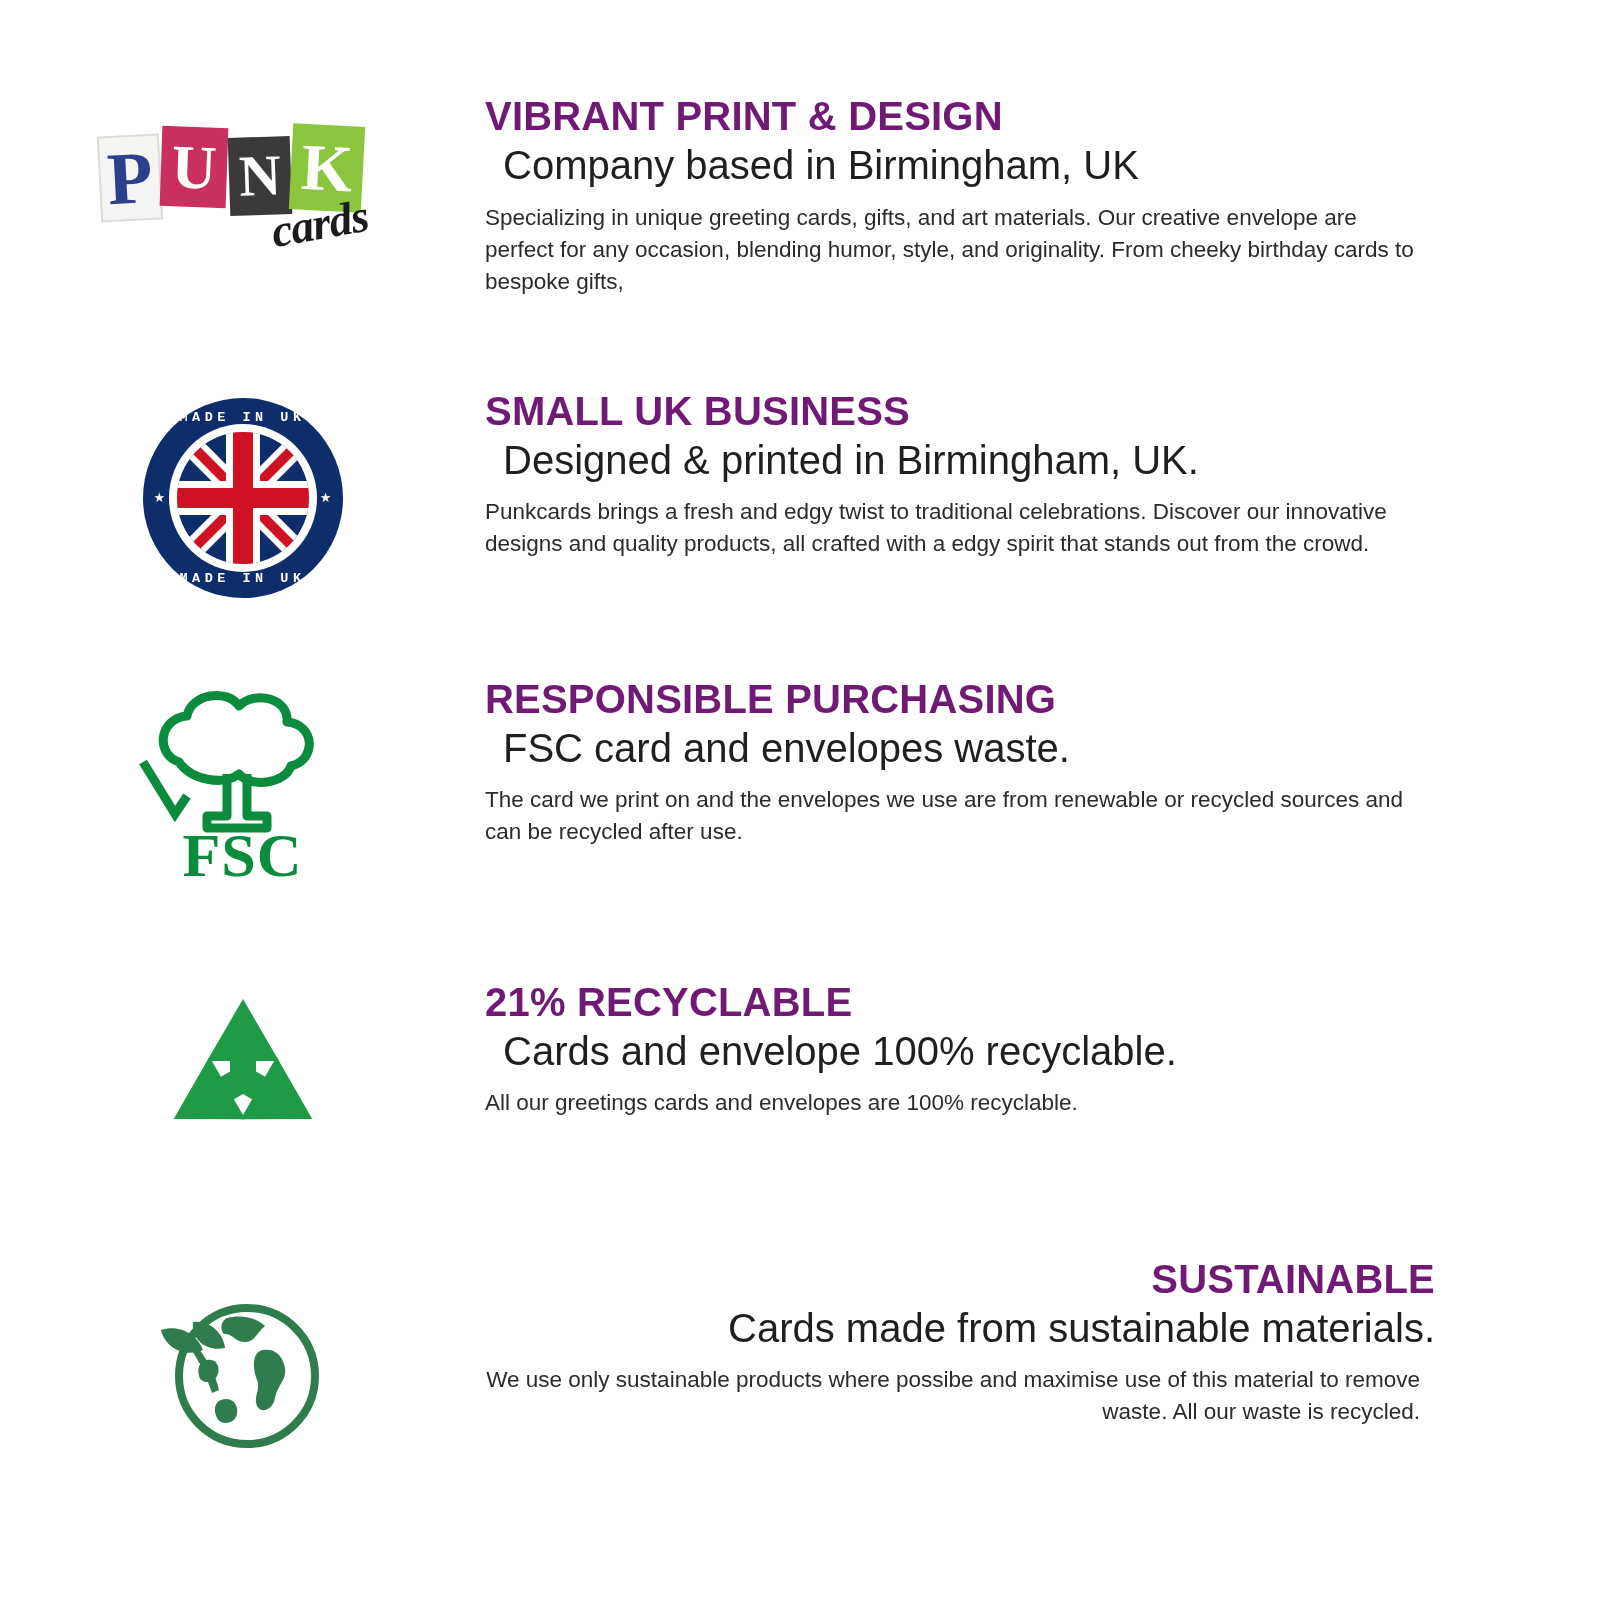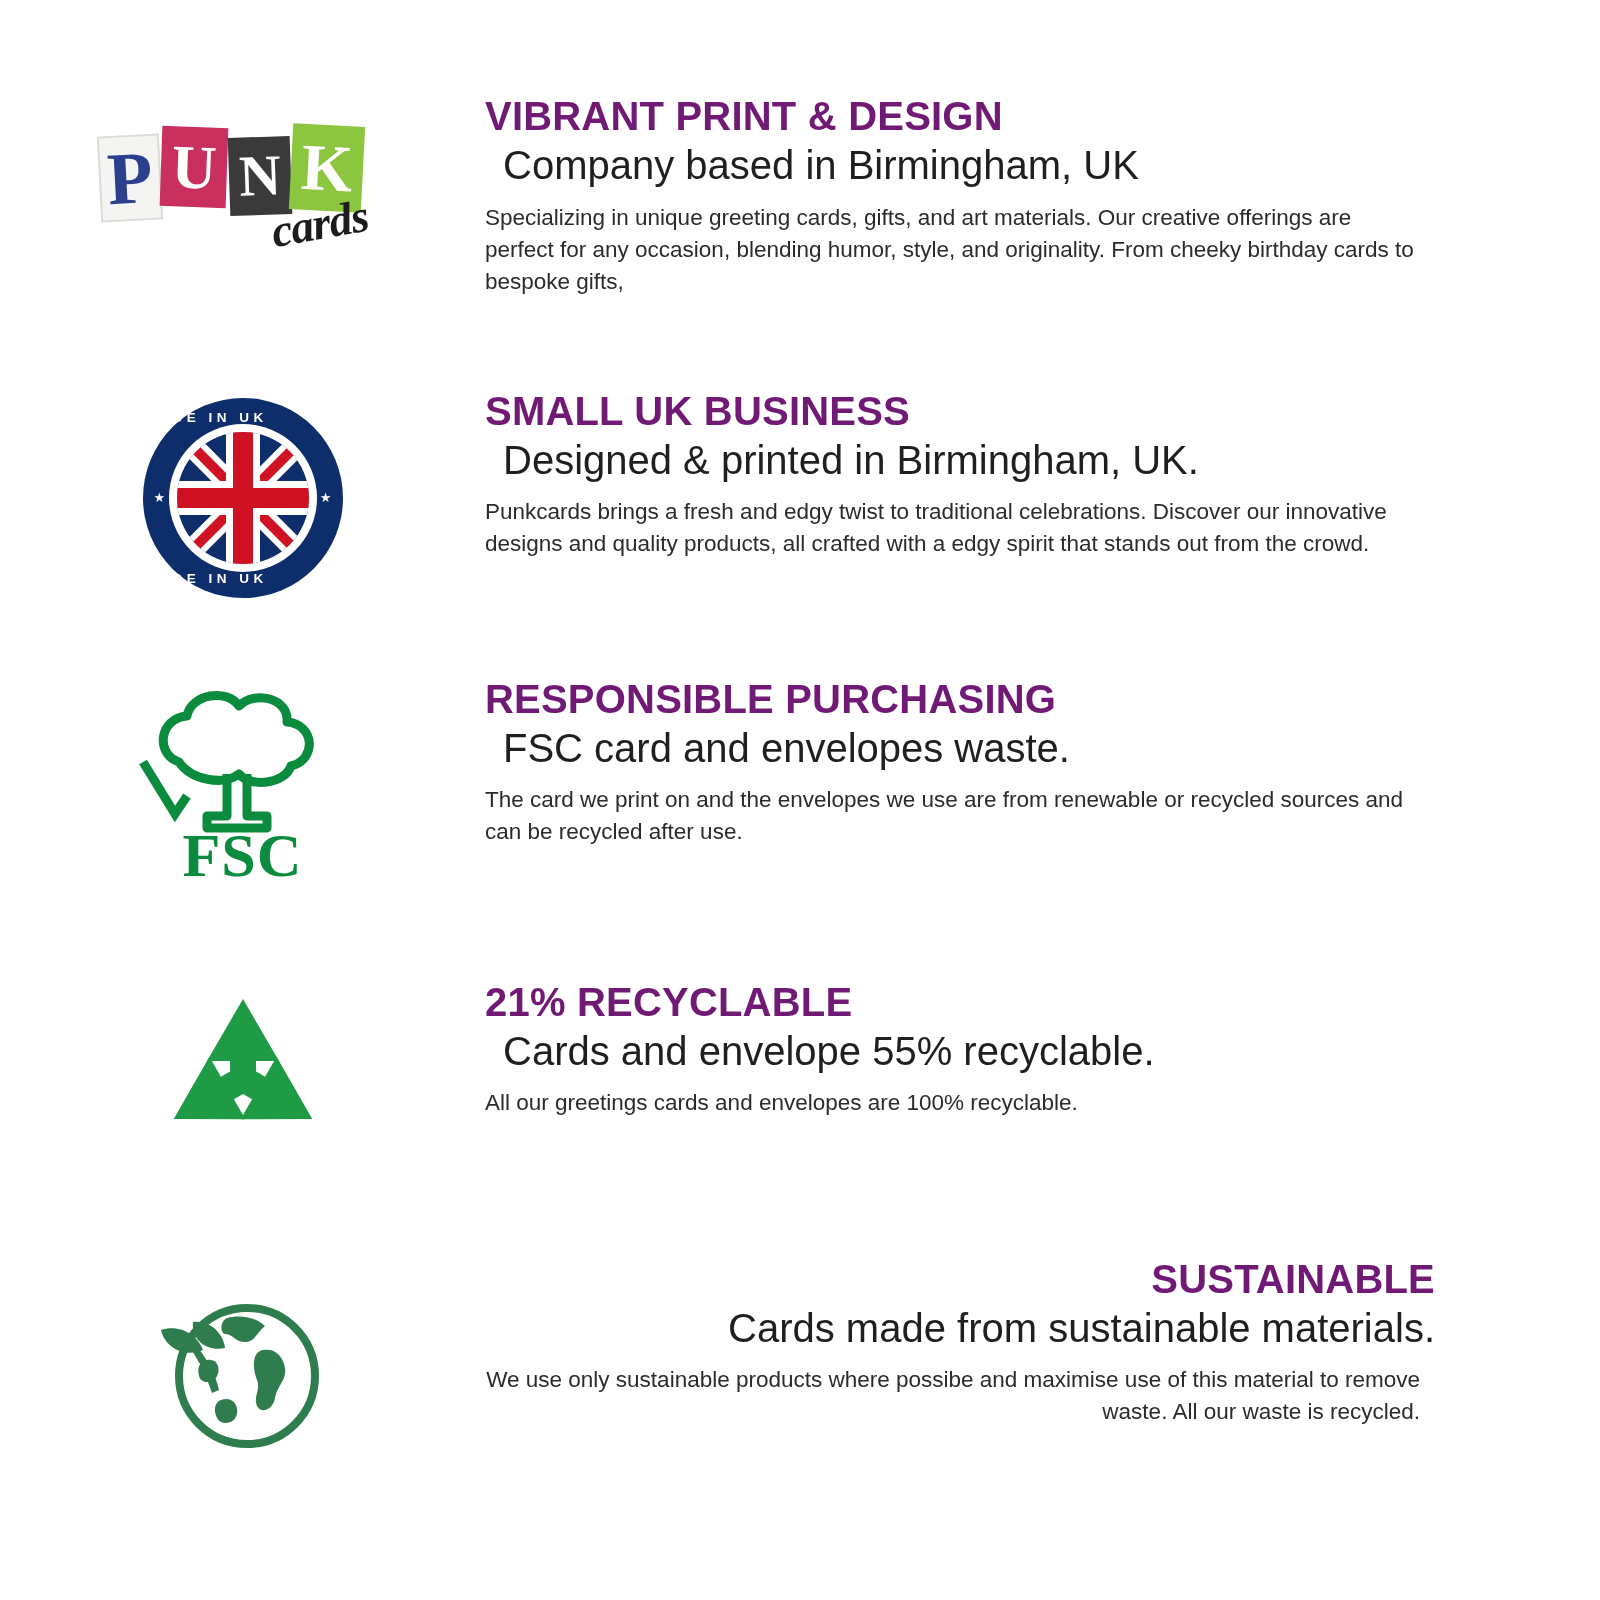--- a/index.html
+++ b/index.html
@@ -159,25 +159,26 @@
   .d2 { width: 190px; height: 22px; background: #ffffff; left: -28px; top: 55px; transform: rotate(-45deg); transform-origin: center; }
   .d1r { width: 190px; height: 10px; background: #cf1124; left: -28px; top: 61px; transform: rotate(45deg); transform-origin: center; }
   .d2r { width: 190px; height: 10px; background: #cf1124; left: -28px; top: 61px; transform: rotate(-45deg); transform-origin: center; }
   .cv { width: 34px; height: 132px; background: #ffffff; left: 49px; top: 0; }
   .ch { width: 132px; height: 34px; background: #ffffff; left: 0; top: 49px; }
   .cvr { width: 20px; height: 132px; background: #cf1124; left: 56px; top: 0; }
   .chr { width: 132px; height: 20px; background: #cf1124; left: 0; top: 56px; }
   .uk-text-top, .uk-text-bottom {
     position: absolute;
     left: 0; width: 200px;
-    text-align: left;
+    text-align: center;
     color: #ffffff;
     font-size: 13.5px;
     font-weight: bold;
     letter-spacing: 4.5px;
+    font-family: Liberation Mono, monospace;
   }
   .uk-text-top { top: 12px; }
   .uk-text-bottom { bottom: 12px; }
   .uk-star { position: absolute; color: #fff; font-size: 13px; }
   .uk-star.l { left: 11px; top: 92px; }
   .uk-star.r { right: 11px; top: 92px; }
 
   
   .fsc-logo { width: 215px; height: 205px; position: relative; }
   .fsc-text {
@@ -209,21 +210,21 @@
           <div class="pl-tile pl-p">P</div>
           <div class="pl-tile pl-u">U</div>
           <div class="pl-tile pl-n">N</div>
           <div class="pl-tile pl-k">K</div>
           <div class="pl-cards">cards</div>
         </div>
       </div>
       <div class="text-col">
         <h2 class="f-title">VIBRANT PRINT &amp; DESIGN</h2>
         <p class="f-sub">Company based in Birmingham, UK</p>
-        <p class="f-body">Specializing in unique greeting cards, gifts, and art materials. Our creative offerings are perfect for any occasion, blending humor, style, and originality. From cheeky birthday cards to bespoke gifts,</p>
+        <p class="f-body">Specializing in unique greeting cards, gifts, and art materials. Our creative envelope are perfect for any occasion, blending humor, style, and originality. From cheeky birthday cards to bespoke gifts,</p>
       </div>
     </div>
 
     <div class="feature feature-1">
       <div class="icon-col uk">
         <div class="uk-badge">
           <div class="uk-ring"></div>
           <div class="uk-text-top">MADE IN UK</div>
           <div class="uk-text-bottom">MADE IN UK</div>
           <div class="uk-star l">★</div>
@@ -286,21 +287,21 @@
 
               <path d="M105 8 L141 70 L118 70 L118 96 L92 96 L92 70 L69 70 Z" transform="rotate(120 105 88)"></path>
 
               <path d="M105 8 L141 70 L118 70 L118 96 L92 96 L92 70 L69 70 Z" transform="rotate(240 105 88)"></path>
             </g>
           </svg>
         </div>
       </div>
       <div class="text-col">
         <h2 class="f-title">21% RECYCLABLE</h2>
-        <p class="f-sub">Cards and envelope 55% recyclable.</p>
+        <p class="f-sub">Cards and envelope 100% recyclable.</p>
         <p class="f-body">All our greetings cards and envelopes are 100% recyclable.</p>
       </div>
     </div>
 
     <div class="feature feature-4">
       <div class="icon-col sustain">
         <div class="sustain-logo">
           <svg width="215" height="185" viewBox="0 0 215 185" aria-hidden="true">
             <g fill="none" stroke="#2f7d4f" stroke-width="8">
               <circle cx="112" cy="108" r="68"></circle>

